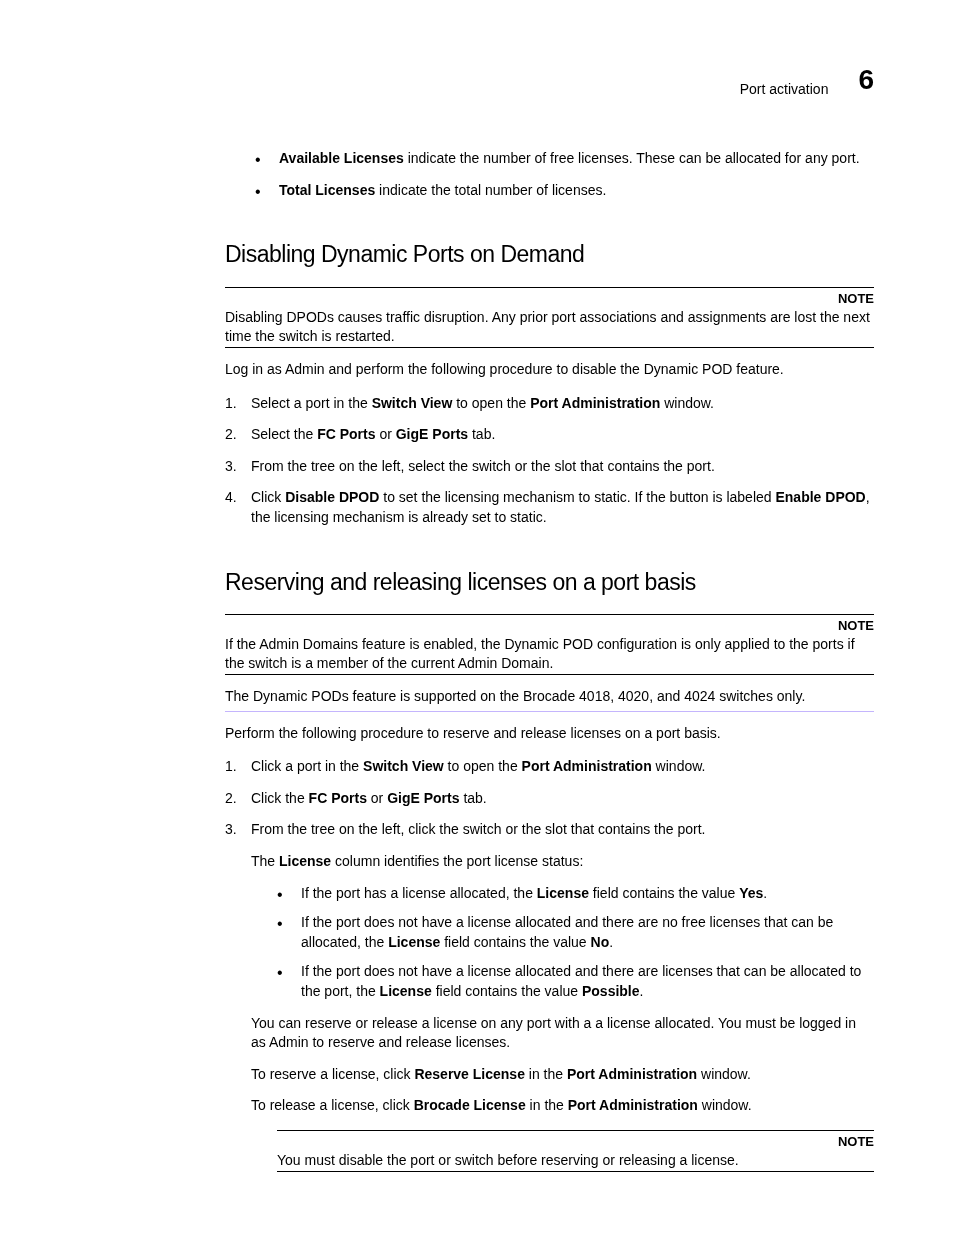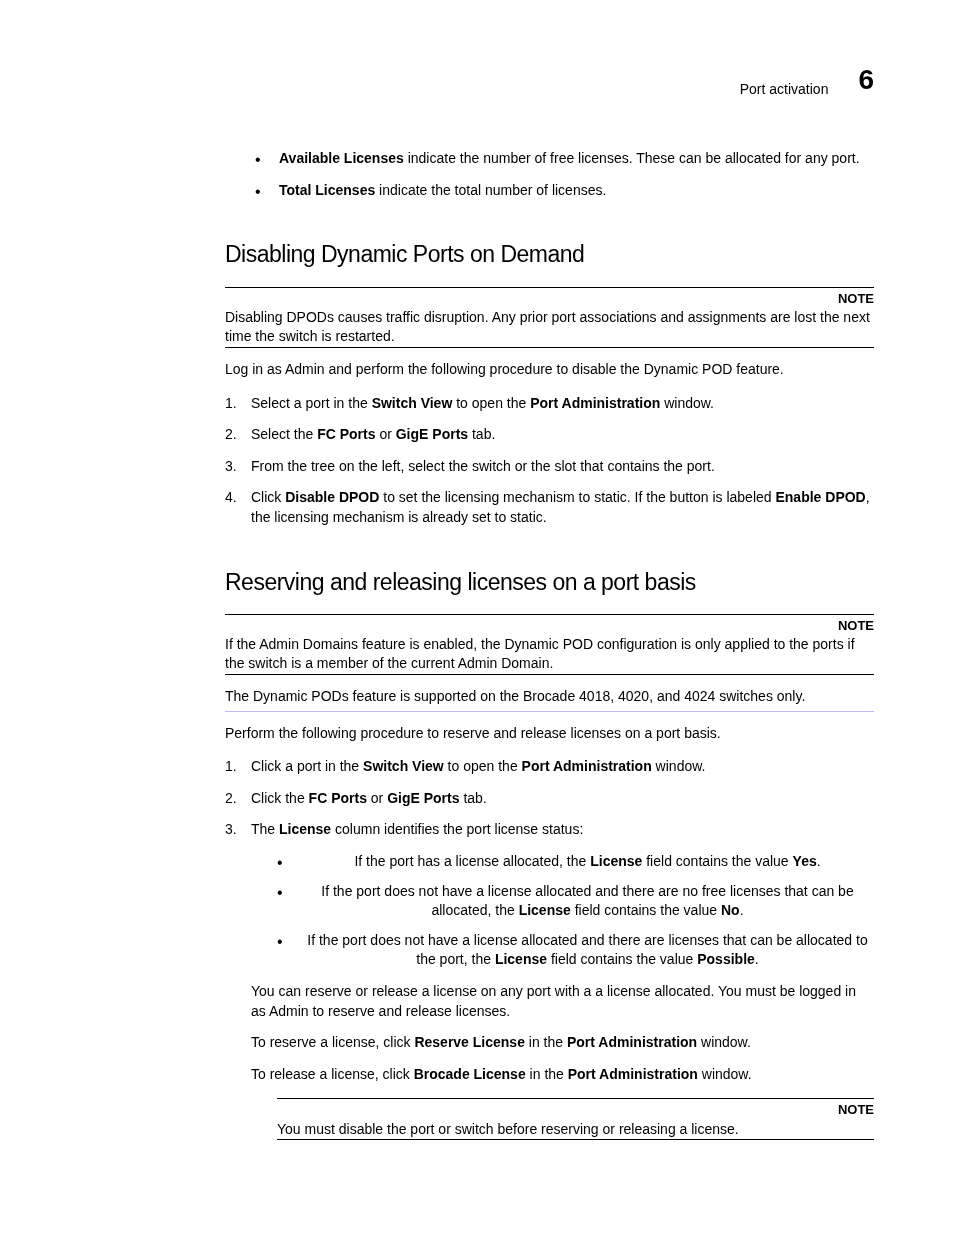--- a/index.html
+++ b/index.html
@@ -93,21 +93,20 @@
   }
   .nested-bullets {
     list-style: none;
     margin-left: 26px;
     margin-top: 10px;
   }
   .nested-bullets li {
     position: relative;
     padding-left: 24px;
     margin-bottom: 10px;
-    text-align: center;
   }
   .nested-bullets li::before {
     content: "•";
     position: absolute;
     left: 0;
     font-size: 16px;
   }
   .bold { font-weight: bold; }
   .note-block {
     margin-left: 26px;
@@ -151,20 +150,21 @@
     <div class="note-body">If the Admin Domains feature is enabled, the Dynamic POD configuration is only applied to the ports if the switch is a member of the current Admin Domain.</div>
 
     <div style="border-bottom:1px solid #c4b5fd; padding-bottom:4px; margin-bottom:12px;">The Dynamic PODs feature is supported on the Brocade 4018, 4020, and 4024 switches only.</div>
 
     <p class="para">Perform the following procedure to reserve and release licenses on a port basis.</p>
 
     <ol class="ol">
       <li><span>Click a port in the </span><span class="bold">Switch View</span><span> to open the </span><span class="bold">Port Administration</span><span> window.</span></li>
       <li><span>Click the </span><span class="bold">FC Ports</span><span> or </span><span class="bold">GigE Ports</span><span> tab.</span></li>
       <li>
+        <span>From the tree on the left, click the switch or the slot that contains the port.</span>
         <p class="sub-para"><span>The </span><span class="bold">License</span><span> column identifies the port license status:</span></p>
         <ul class="nested-bullets">
           <li><span>If the port has a license allocated, the </span><span class="bold">License</span><span> field contains the value </span><span class="bold">Yes</span><span>.</span></li>
           <li><span>If the port does not have a license allocated and there are no free licenses that can be allocated, the </span><span class="bold">License</span><span> field contains the value </span><span class="bold">No</span><span>.</span></li>
           <li><span>If the port does not have a license allocated and there are licenses that can be allocated to the port, the </span><span class="bold">License</span><span> field contains the value </span><span class="bold">Possible</span><span>.</span></li>
         </ul>
         <p class="sub-para">You can reserve or release a license on any port with a a license allocated. You must be logged in as Admin to reserve and release licenses.</p>
         <p class="sub-para"><span>To reserve a license, click </span><span class="bold">Reserve License</span><span> in the </span><span class="bold">Port Administration</span><span> window.</span></p>
         <p class="sub-para"><span>To release a license, click </span><span class="bold">Brocade License</span><span> in the </span><span class="bold">Port Administration</span><span> window.</span></p>
         <div class="note-block">

